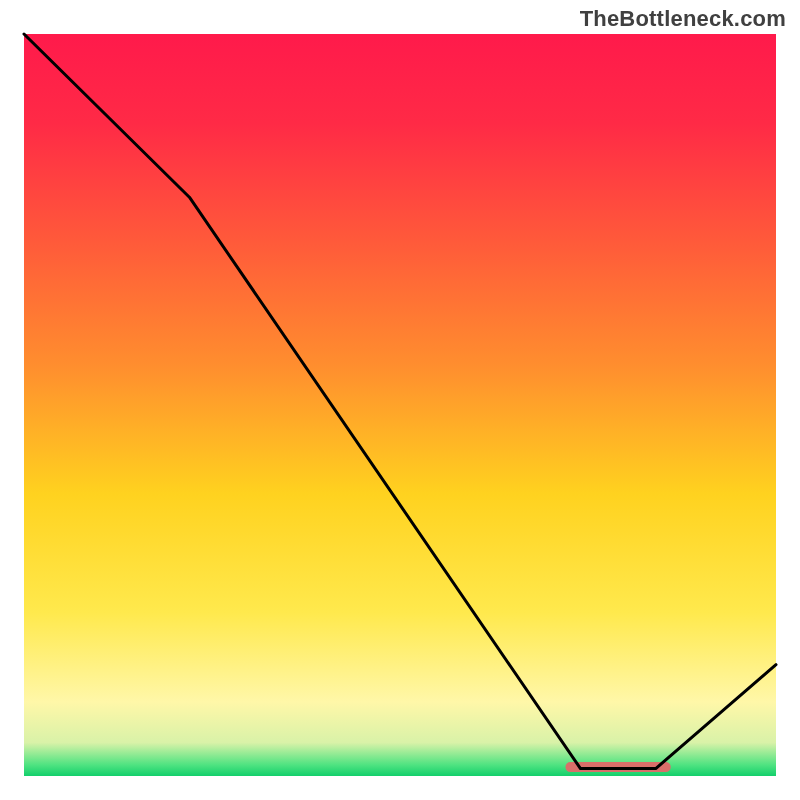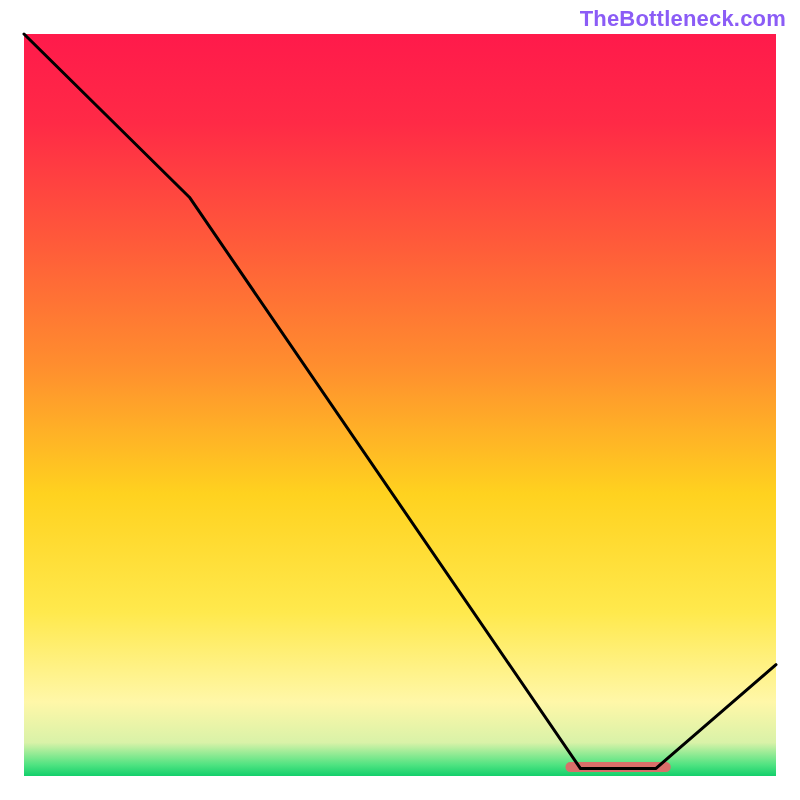--- a/index.html
+++ b/index.html
@@ -15,21 +15,21 @@
     position: relative;
     width: 800px;
     height: 800px;
   }
   .watermark {
     position: absolute;
     top: 6px;
     right: 14px;
     font-size: 22px;
     font-weight: 600;
-    color: #8b5cf6;
+    color: #404040;
     letter-spacing: 0.2px;
     z-index: 10;
   }
   svg {
     display: block;
   }
 </style>
 </head>
 <body>
 

